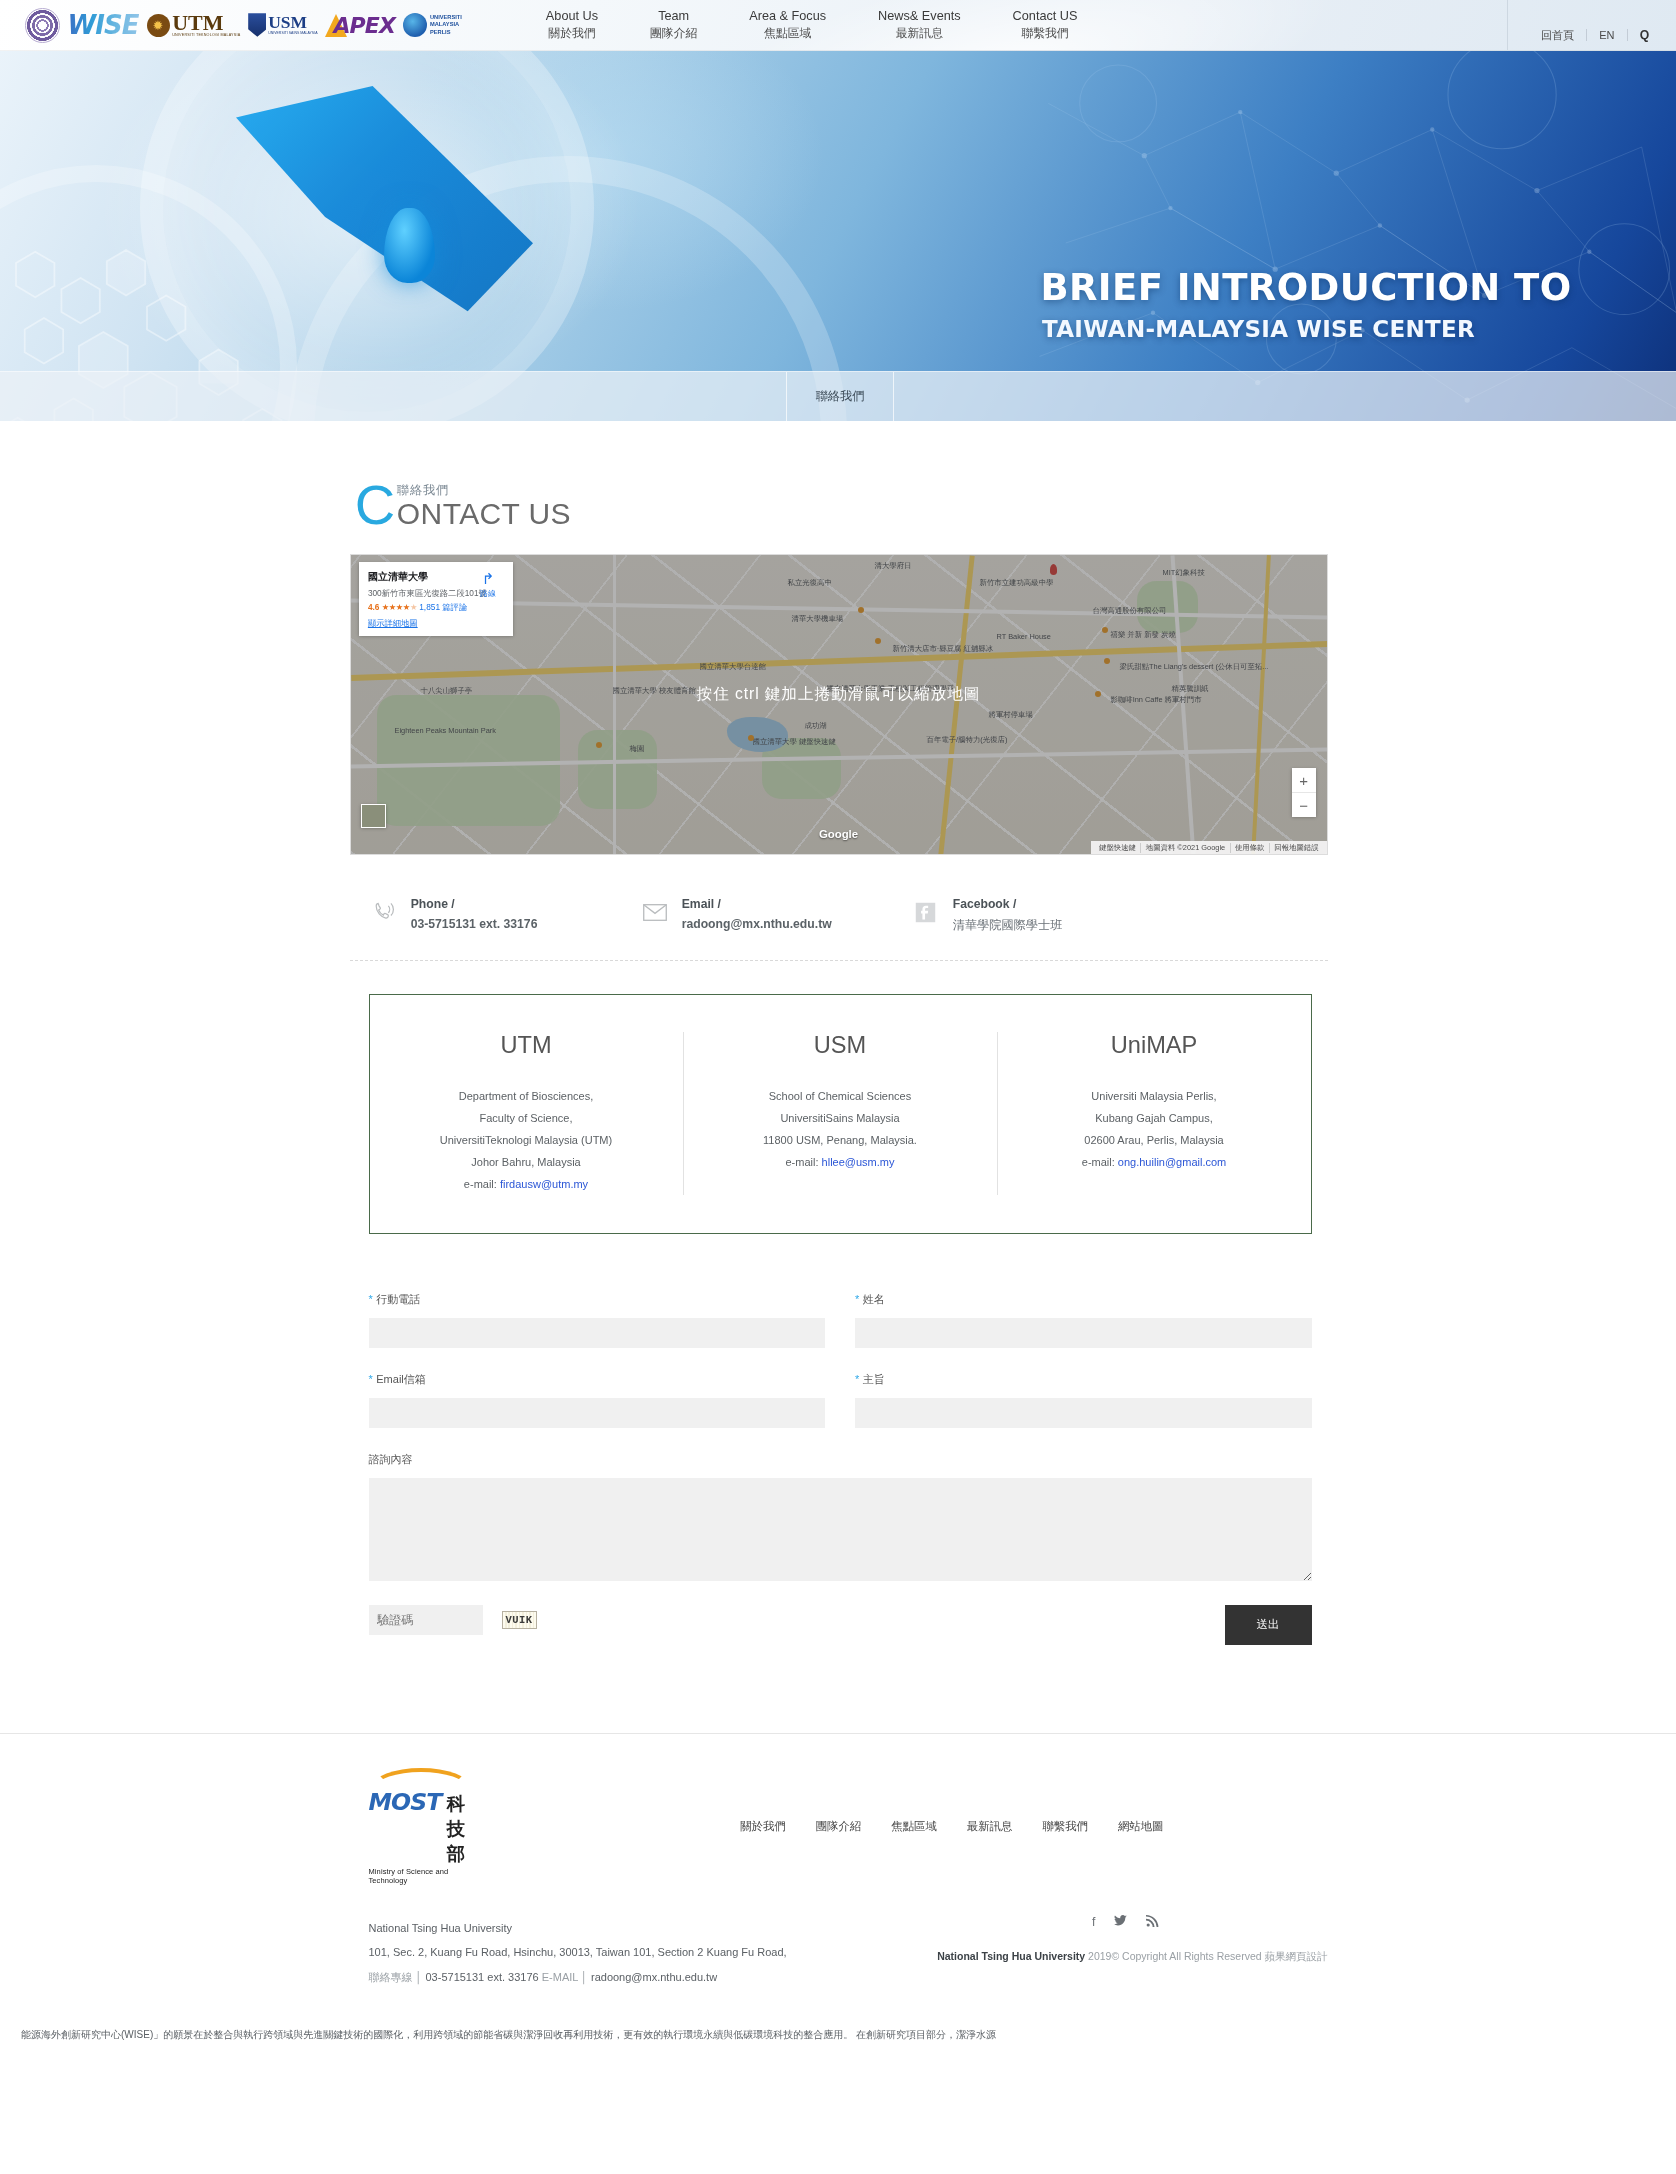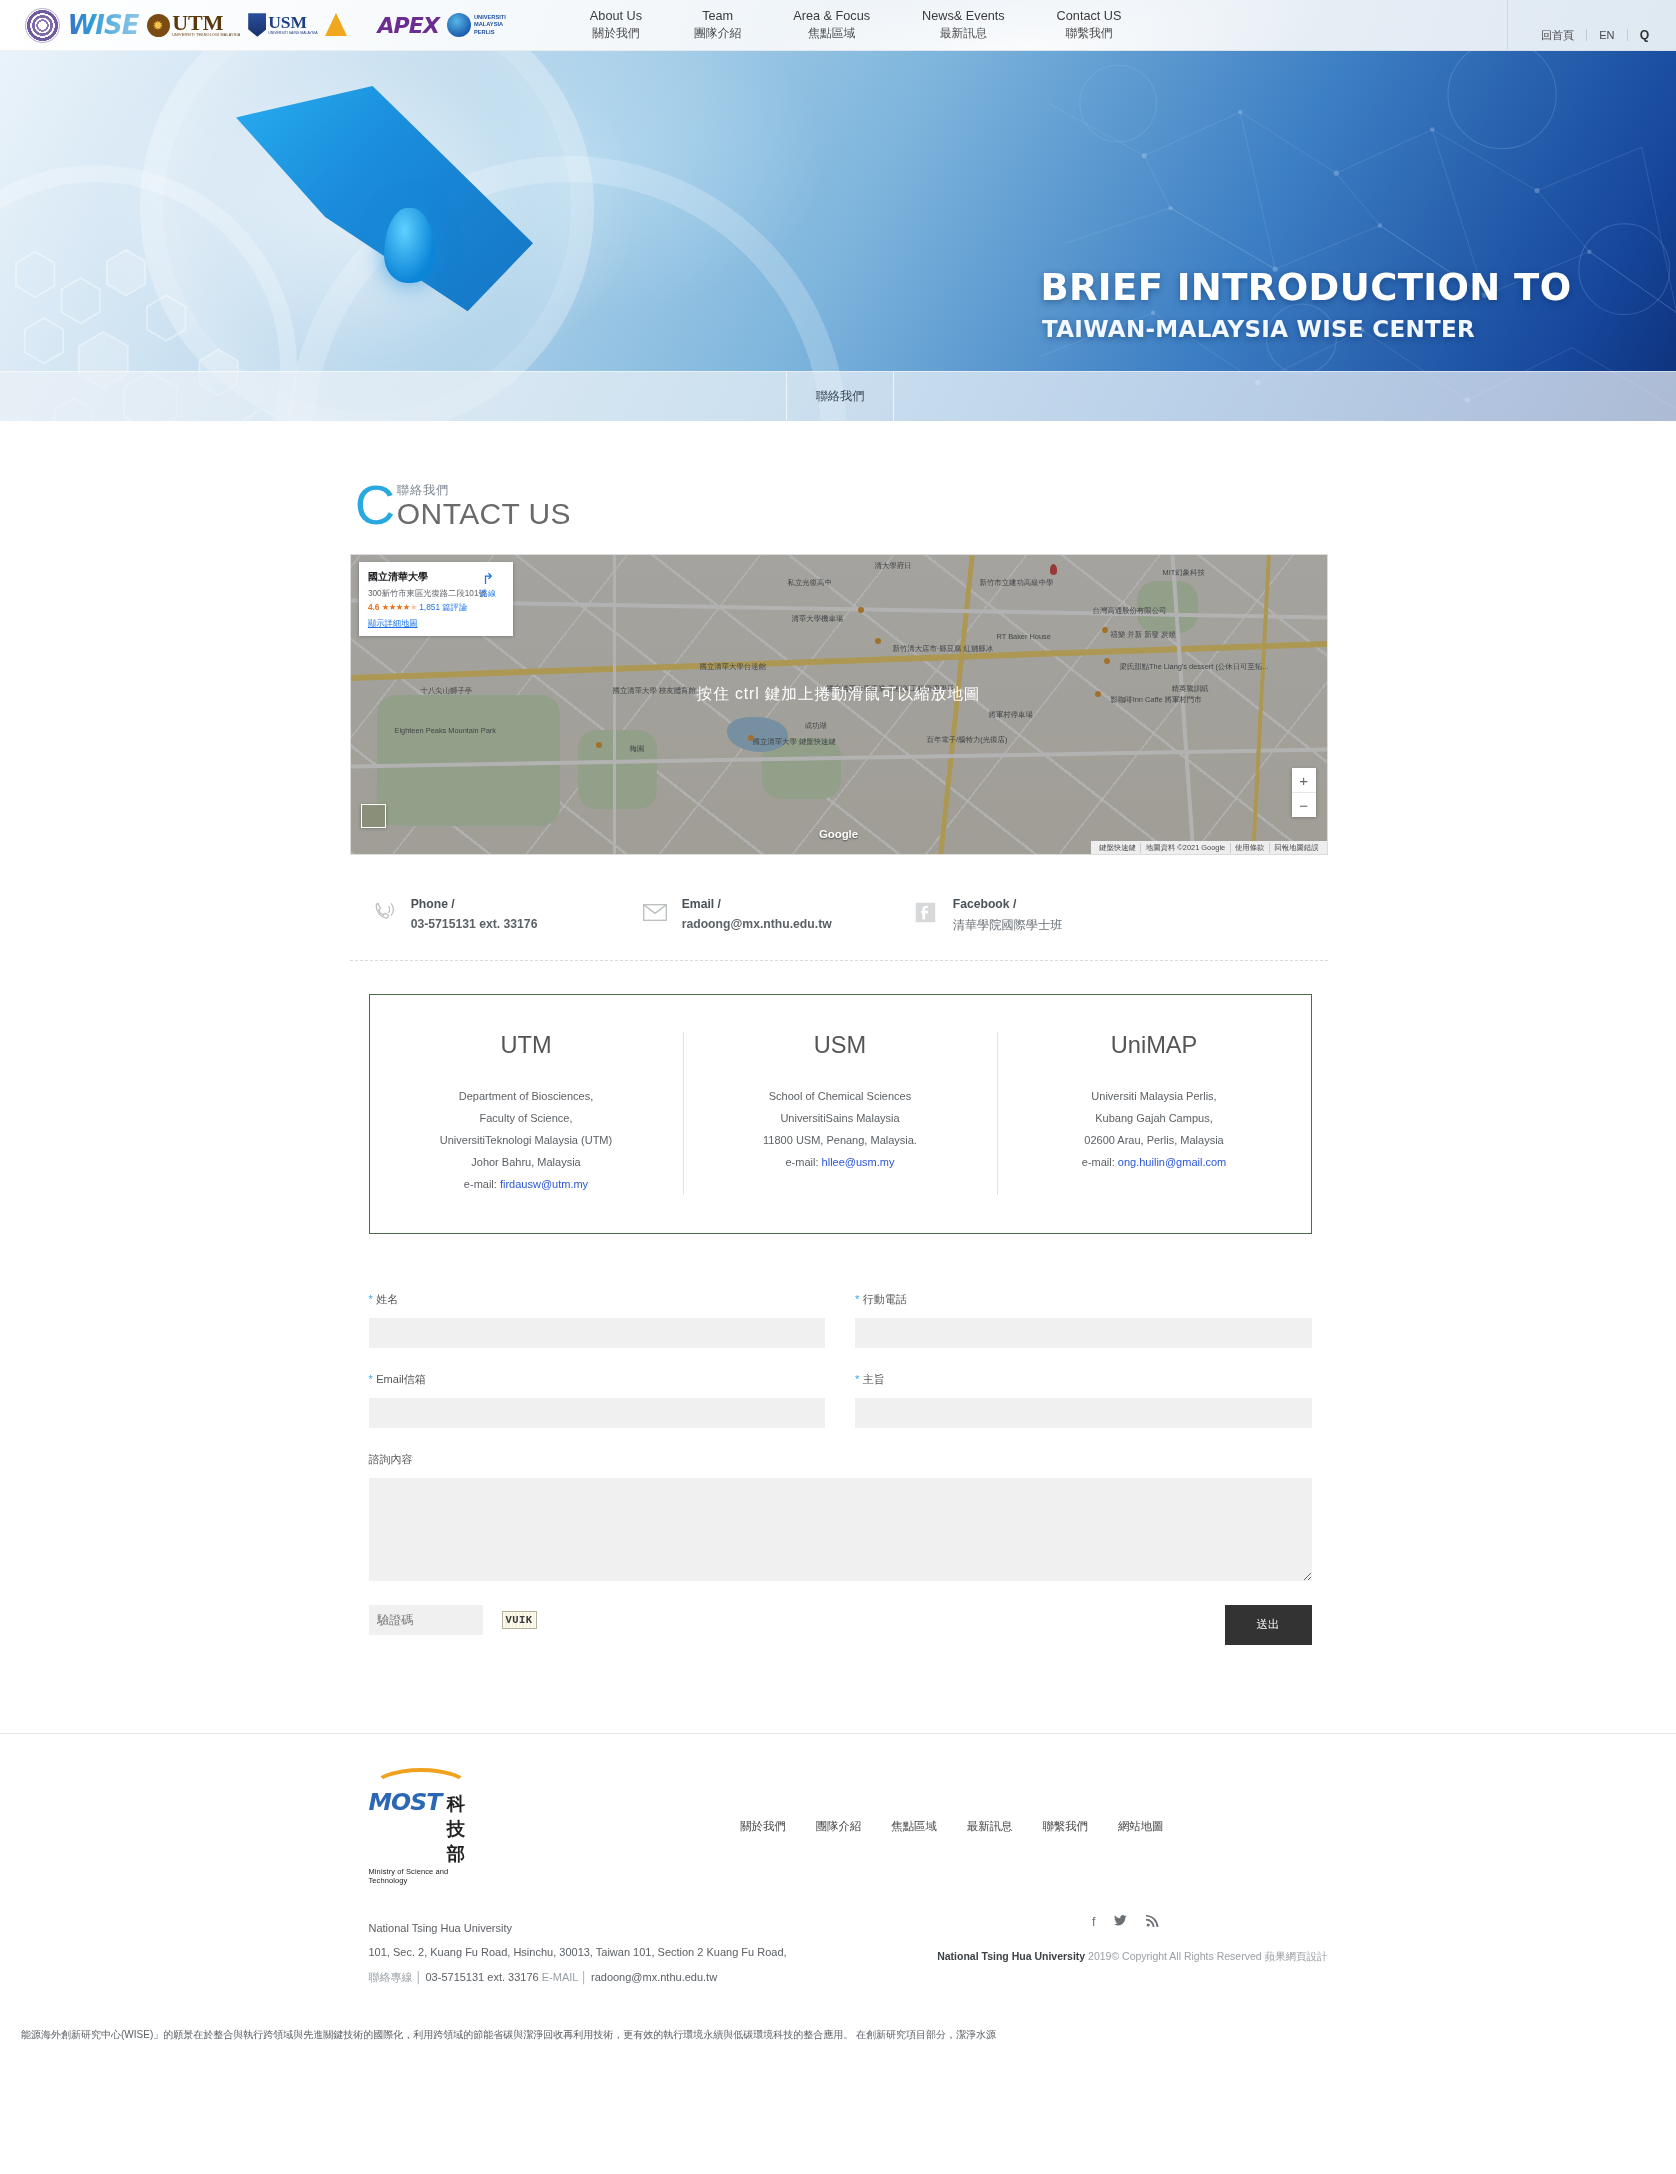--- a/index.html
+++ b/index.html
@@ -34,21 +34,21 @@
     -webkit-background-clip:text; background-clip:text; color:transparent;
     font-style:italic; font-family:"DejaVu Sans", sans-serif;}
   .lg-utm{ display:flex; align-items:center; gap:2.6px;}
   .lg-utm-badge{width:23px;height:23px;border-radius:50%;background:#7a4b12;display:flex;align-items:center;justify-content:center;color:#f4c34a;font-size:13px;}
   .lg-utm-txt{font-family:"Liberation Serif",serif;font-weight:bold;font-size:22px;color:#5a3a0d;line-height:.9;}
   .lg-utm-sub{font-size:3.7px;color:#5a3a0d;letter-spacing:0.2px;display:block;}
   .lg-usm{display:flex;align-items:center;gap:1.7px;}
   .lg-usm-crest{width:18.3px;height:23.6px;background:linear-gradient(#2b4f9e,#16306b);clip-path:polygon(0 0,100% 0,100% 68%,50% 100%,0 68%);}
   .lg-usm-txt{font-family:"Liberation Serif",serif;font-weight:bold;font-size:17.5px;color:#1d3f86;line-height:.9;}
   .lg-usm-sub{font-size:3.5px;color:#1d3f86;display:block;}
-  .lg-apex{display:flex;align-items:flex-start;gap:44px;}
+  .lg-apex{display:flex;align-items:center;}
   .lg-apex-tri{width:0;height:0;border-left:11.4px solid transparent;border-right:11.4px solid transparent;border-bottom:23px solid #f2a81e;margin-right:-14px;}
   .lg-apex-txt{font-family:"DejaVu Sans",sans-serif;font-weight:bold;font-style:italic;font-size:22px;color:#6b2d8f;letter-spacing:-0.9px;position:relative;}
   .lg-unimap{display:flex;align-items:center;gap:2.6px;}
   .lg-unimap-ico{width:24.5px;height:24.5px;border-radius:50%;background:radial-gradient(circle at 40% 35%, #57b5e8, #1f5fae 70%);}
   .lg-unimap-txt{font-size:5.7px;color:#1d4f9c;font-weight:bold;line-height:1.25;}
 
   .mainnav{ display:flex; gap:0; margin-left:58px; position:relative; z-index:2;}
   .navitem{ text-align:center; padding:0 26px; cursor:pointer; line-height:1.35;}
   .navitem .en{ font-size:12.7px; color:#3a3a3a; display:block;}
   .navitem .zh{ font-size:11.8px; color:#4a4a4a; display:block;}
@@ -528,27 +528,27 @@
         <span>e-mail:</span>
         <a href="#">ong.huilin@gmail.com</a>
       </p>
     </div>
   </div>
 
   <div class="form">
     <div class="frow">
       <div class="fcol">
         <label class="flabel">
-          <span class="req">*</span><span>姓名</span>
+          <span class="req">*</span><span>行動電話</span>
         </label>
         <input class="fin" type="text" value="" style="">
       </div>
       <div class="fcol">
         <label class="flabel">
-          <span class="req">*</span><span>行動電話</span>
+          <span class="req">*</span><span>姓名</span>
         </label>
         <input class="fin" type="text" value="" style="">
       </div>
     </div>
     <div class="frow">
       <div class="fcol">
         <label class="flabel">
           <span class="req">*</span><span>Email信箱</span>
         </label>
         <input class="fin" type="text" value="" style="">

